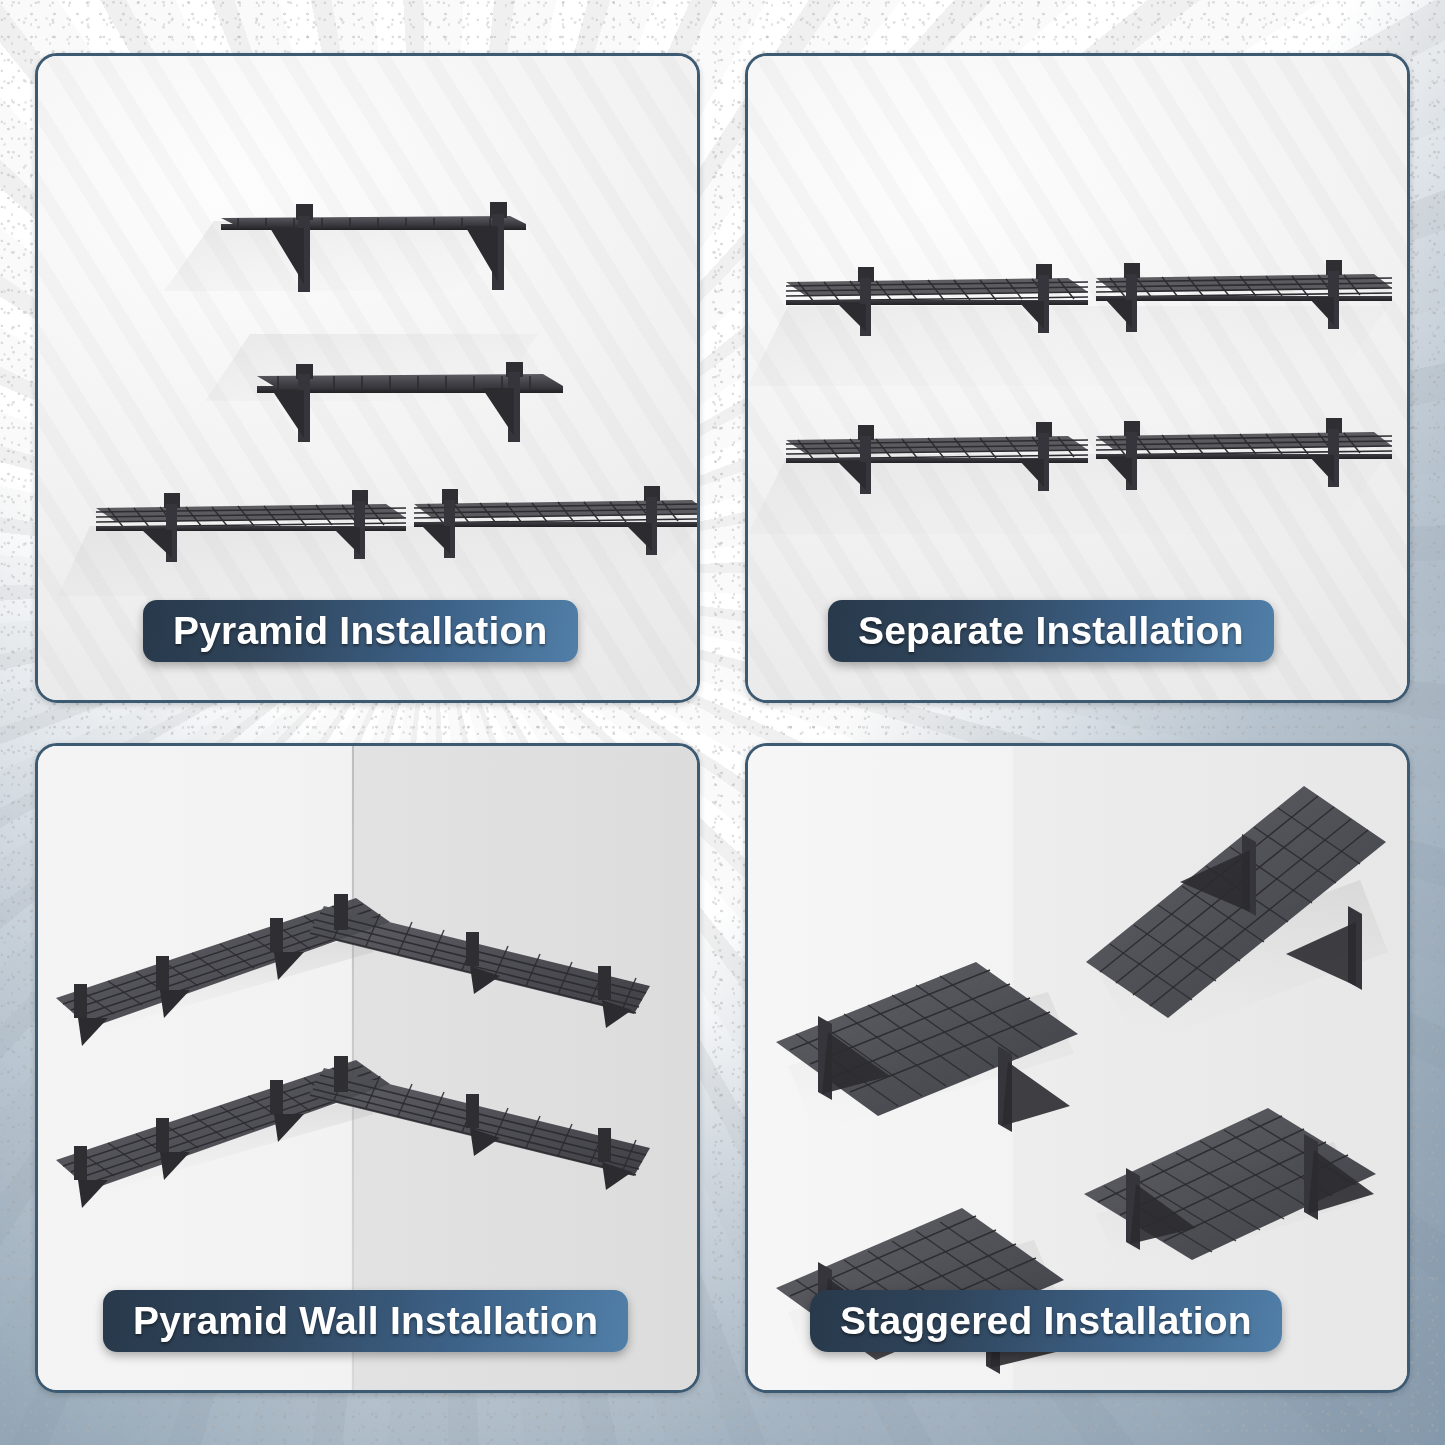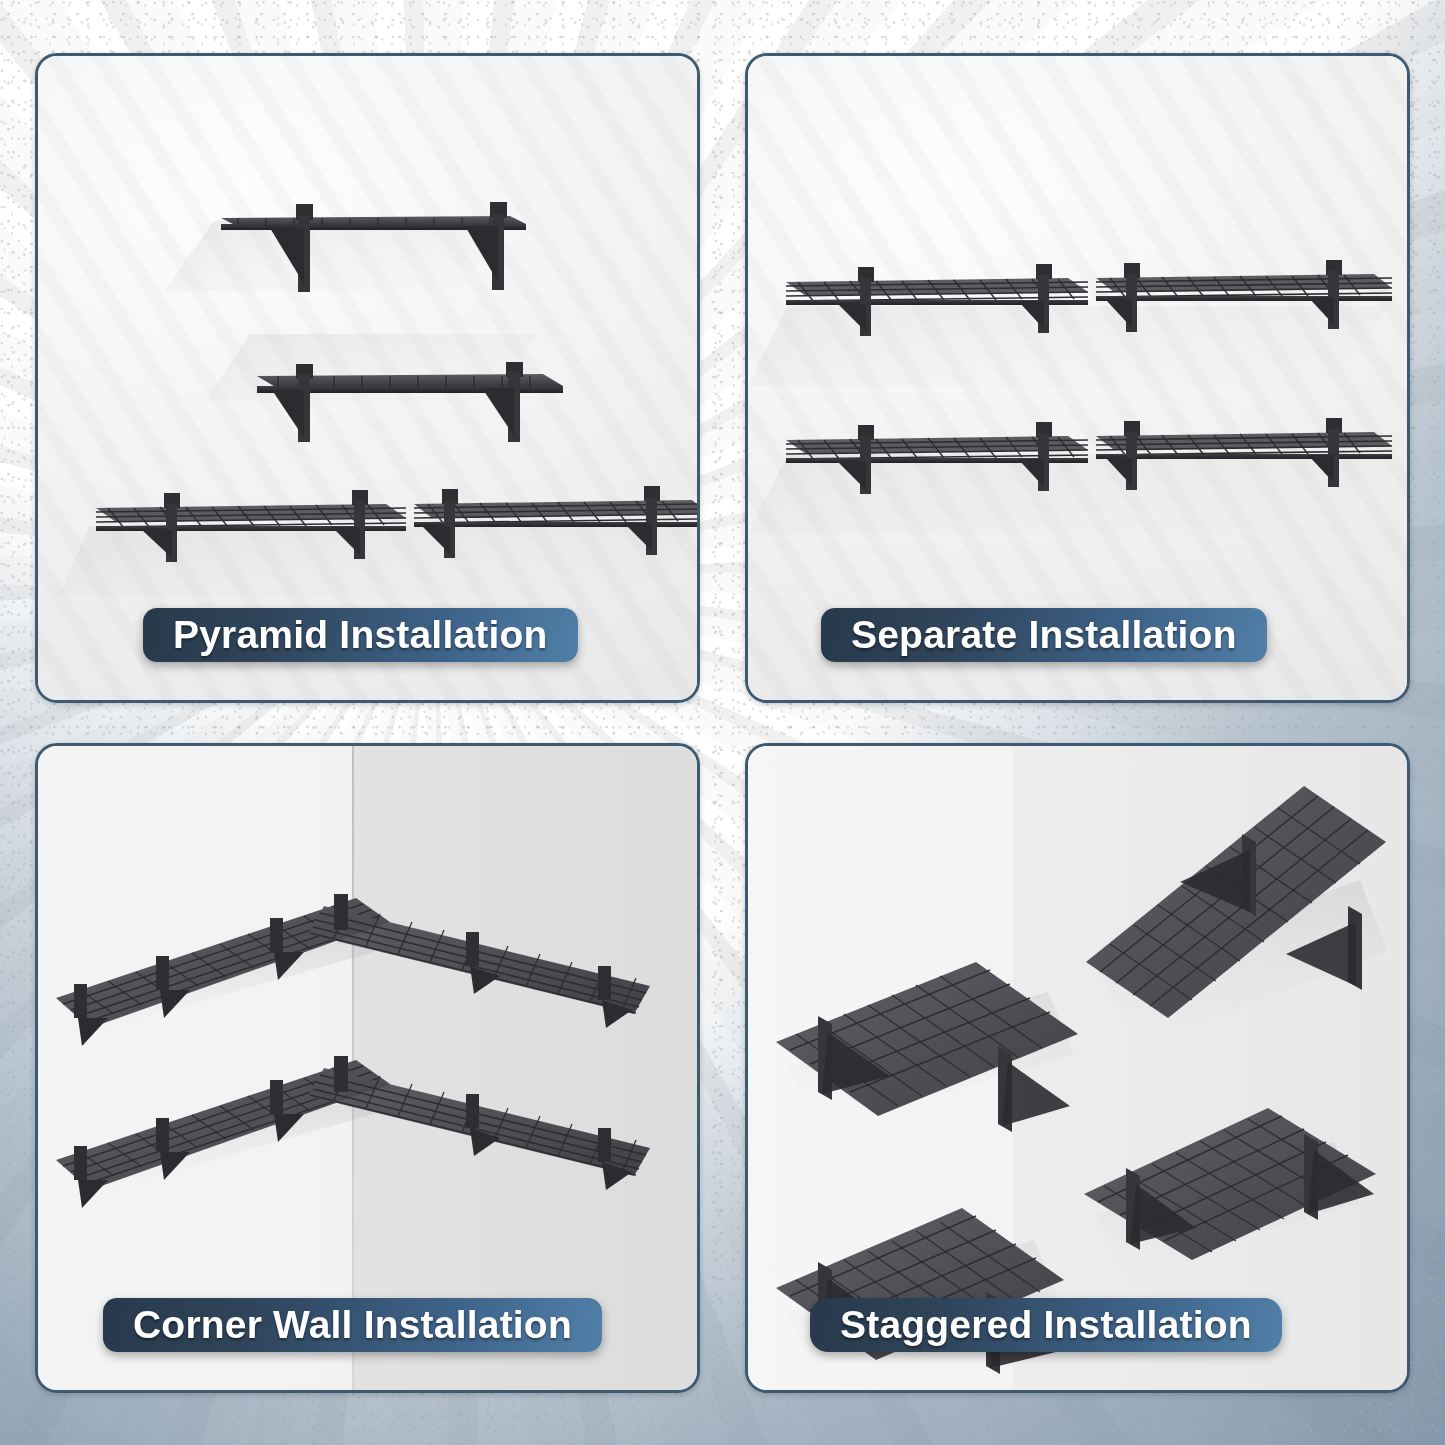--- a/index.html
+++ b/index.html
@@ -111,38 +111,38 @@
     inset: 0;
     background: linear-gradient(90deg,
       #f6f6f6 0%, #f3f3f3 40%,
       #ededed 40.4%, #e7e7e7 100%);
   }
 
   
   .badge {
     position: absolute;
     bottom: 38px;
-    height: 54px;
+    height: 62px;
     padding: 0 30px;
     display: flex;
     align-items: center;
     border-radius: 14px;
     background: linear-gradient(100deg, #28394b 0%, #2f445a 28%, #3d6288 68%, #517fa8 100%);
     box-shadow: 0 4px 10px rgba(0,0,0,.30);
     white-space: nowrap;
   }
   .badge-text {
     font-size: 39px;
     font-weight: bold;
     color: #ffffff;
     letter-spacing: .2px;
     text-shadow: 0 2px 3px rgba(0,0,0,.45);
   }
   .badge-p1 { left: 105px; }
-  .badge-p2 { left: 73px; }
+  .badge-p2 { left: 80px; }
   .badge-p3 { left: 65px; }
   .badge-p4 { left: 62px; border-radius: 18px; }
 
   
   .shelf-svg { position: absolute; display: block; }
 </style>
 </head>
 <body>
 
 <div id="backdrop">
@@ -621,21 +621,21 @@
             <rect x="560" y="382" width="13" height="34" fill="#2e2e33"></rect>
             <path d="M564 416 L594 426 L568 444 Z" fill="#2b2b30"></path>
           </g>
           <g>
             <rect x="296" y="310" width="14" height="36" fill="#2e2e33"></rect>
           </g>
         </g>
       </svg>
 
       <div class="badge badge-p3">
-        <span class="badge-text">Corner Wall Installation</span>
+        <span class="badge-text">Pyramid Wall Installation</span>
       </div>
     </div>
 
     <div class="panel">
       <div class="scene-stagger"></div>
 
       <svg class="shelf-svg" style="left:0;top:0" width="659" height="650" viewBox="0 0 659 650">
         <defs>
           <linearGradient id="deck4" x1="0" y1="0" x2="1" y2="1">
             <stop offset="0" stop-color="#56565d"></stop>

